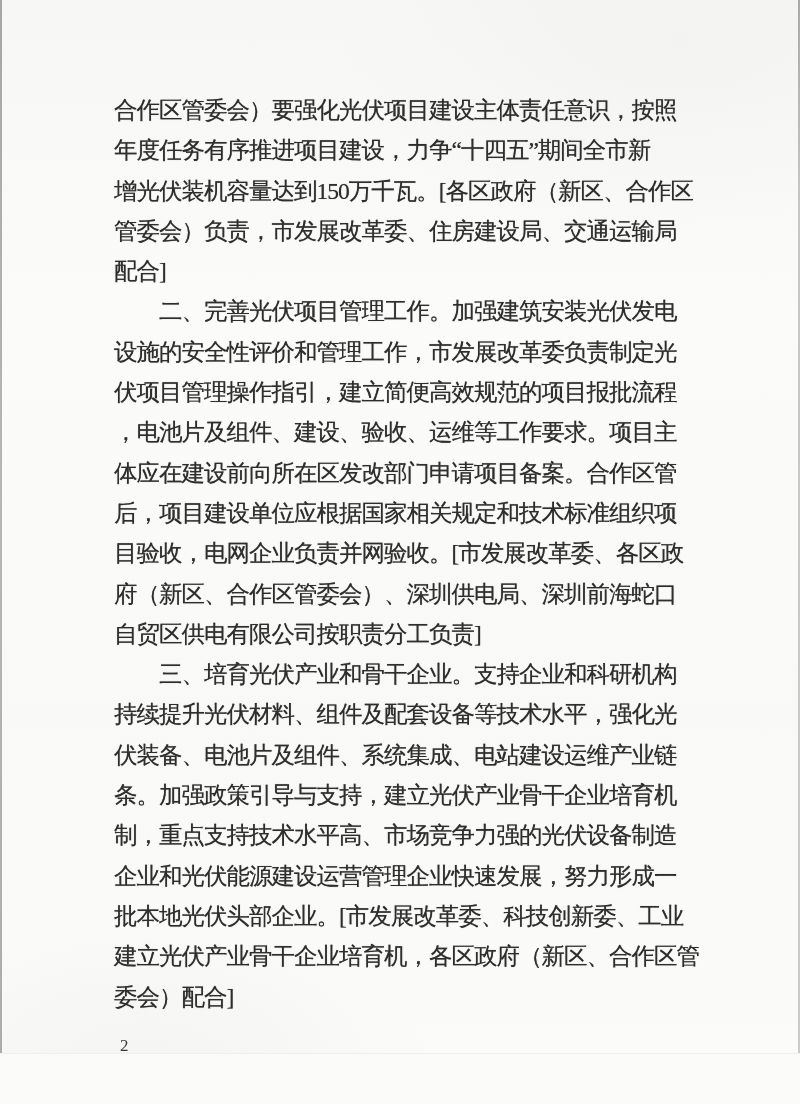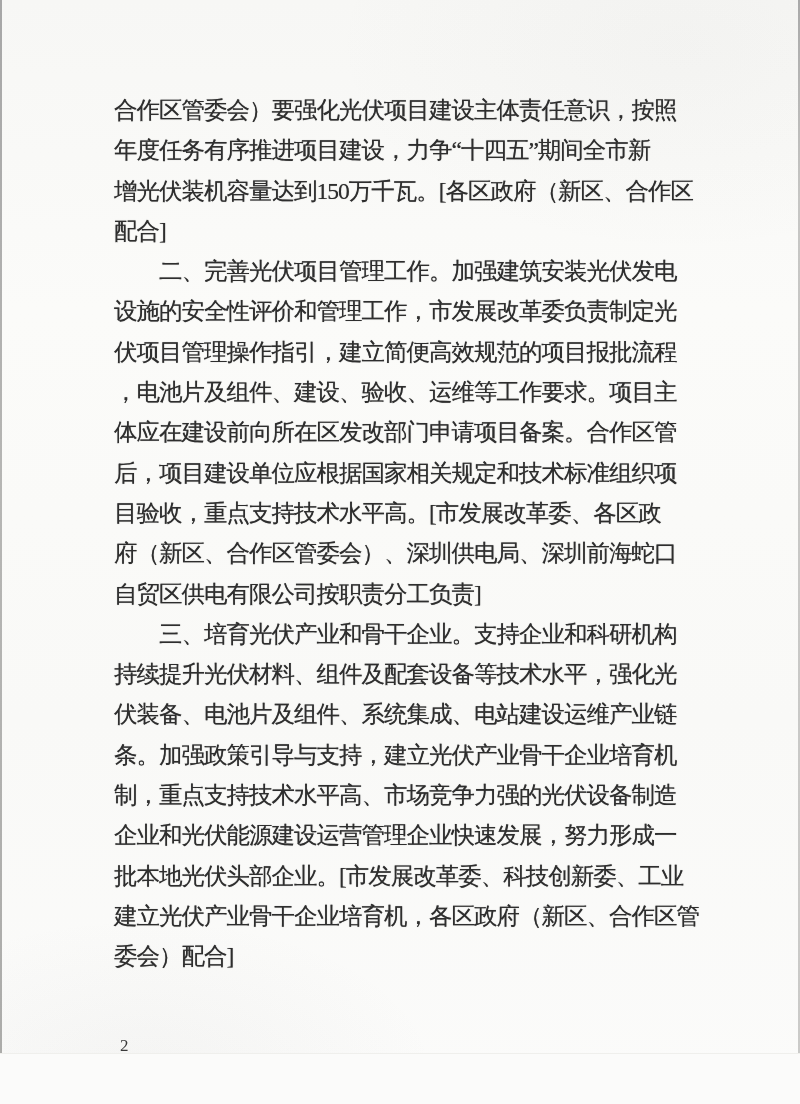--- a/index.html
+++ b/index.html
@@ -77,31 +77,32 @@
   <div class="edge-left"></div>
   <div class="edge-right"></div>
   <div class="footer-shade"></div>
 
   <div class="textblock">
 
     <div class="para">
       <div class="line">合作区管委会）要强化光伏项目建设主体责任意识，按照</div>
       <div class="line">年度任务有序推进项目建设，力争“十四五”期间全市新</div>
       <div class="line">增光伏装机容量达到150万千瓦。[各区政府（新区、合作区</div>
+      <div class="line">管委会）负责，市发展改革委、住房建设局、交通运输局</div>
       <div class="line">配合]</div>
     </div>
 
     <div class="para">
       <div class="line indent">二、完善光伏项目管理工作。加强建筑安装光伏发电</div>
       <div class="line">设施的安全性评价和管理工作，市发展改革委负责制定光</div>
       <div class="line">伏项目管理操作指引，建立简便高效规范的项目报批流程</div>
       <div class="line">，电池片及组件、建设、验收、运维等工作要求。项目主</div>
       <div class="line">体应在建设前向所在区发改部门申请项目备案。合作区管</div>
       <div class="line">后，项目建设单位应根据国家相关规定和技术标准组织项</div>
-      <div class="line">目验收，重点支持技术水平高。[市发展改革委、各区政</div>
+      <div class="line">目验收，电网企业负责并网验收。[市发展改革委、各区政</div>
       <div class="line">府（新区、合作区管委会）、深圳供电局、深圳前海蛇口</div>
       <div class="line">自贸区供电有限公司按职责分工负责]</div>
     </div>
 
     <div class="para">
       <div class="line indent">三、培育光伏产业和骨干企业。支持企业和科研机构</div>
       <div class="line">持续提升光伏材料、组件及配套设备等技术水平，强化光</div>
       <div class="line">伏装备、电池片及组件、系统集成、电站建设运维产业链</div>
       <div class="line">条。加强政策引导与支持，建立光伏产业骨干企业培育机</div>
       <div class="line">制，重点支持技术水平高、市场竞争力强的光伏设备制造</div>

